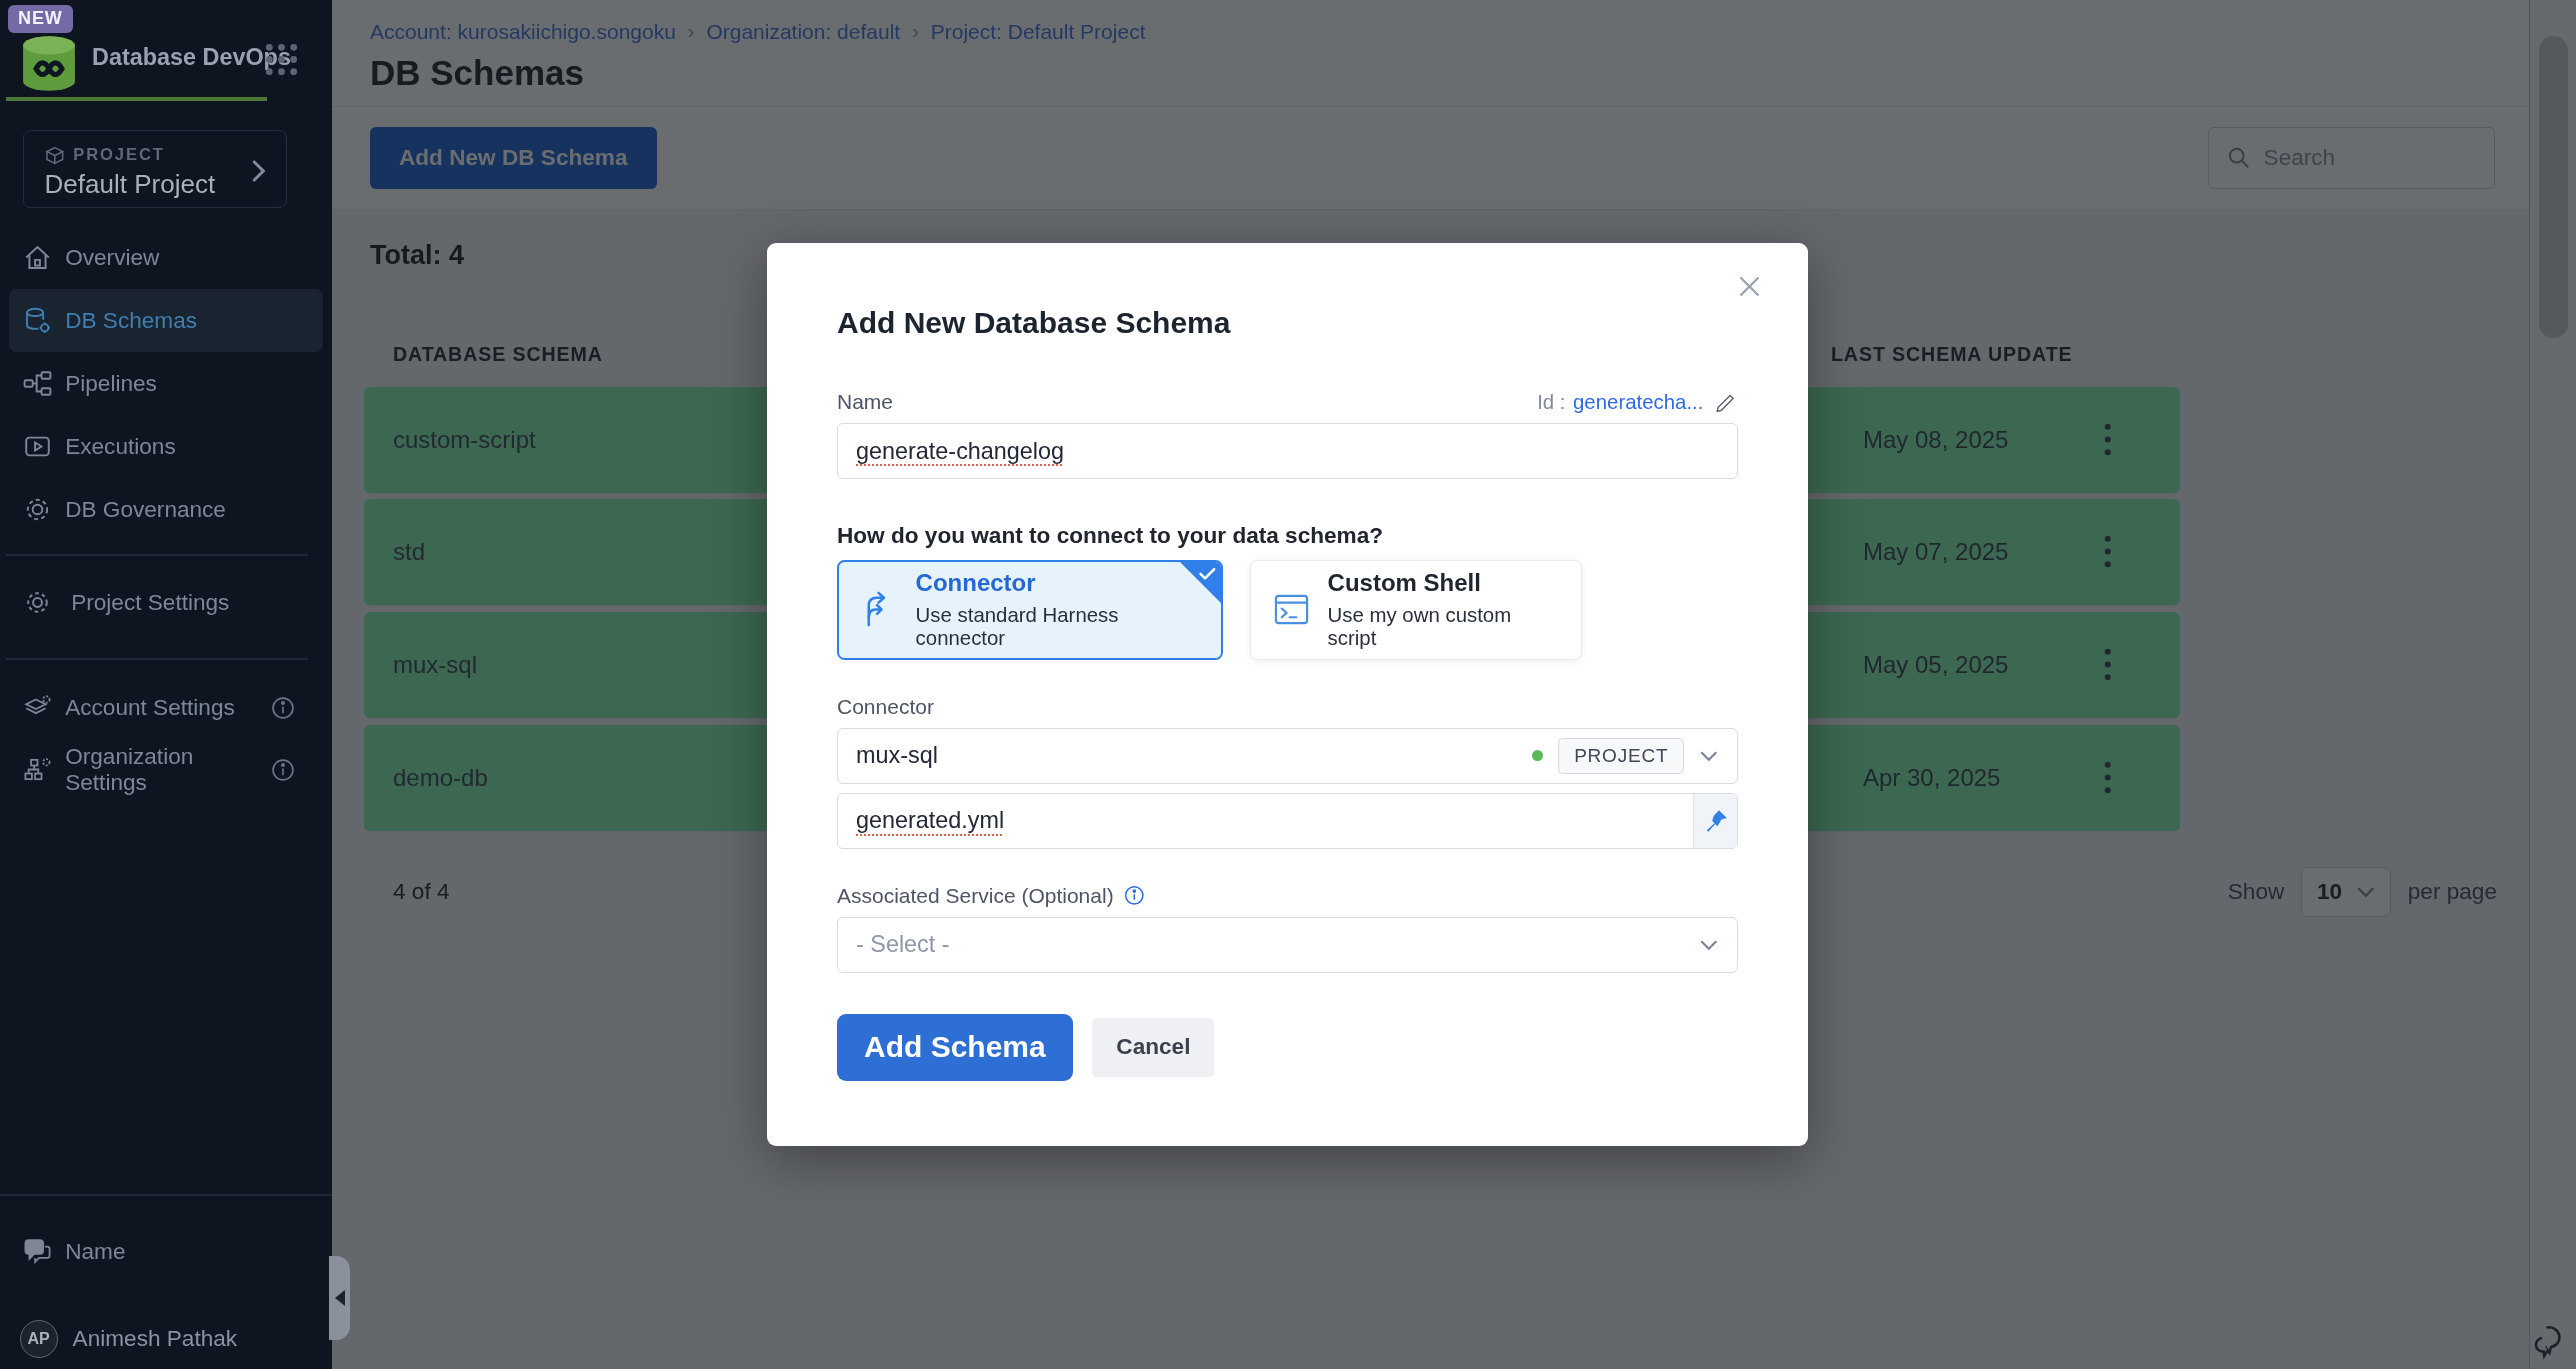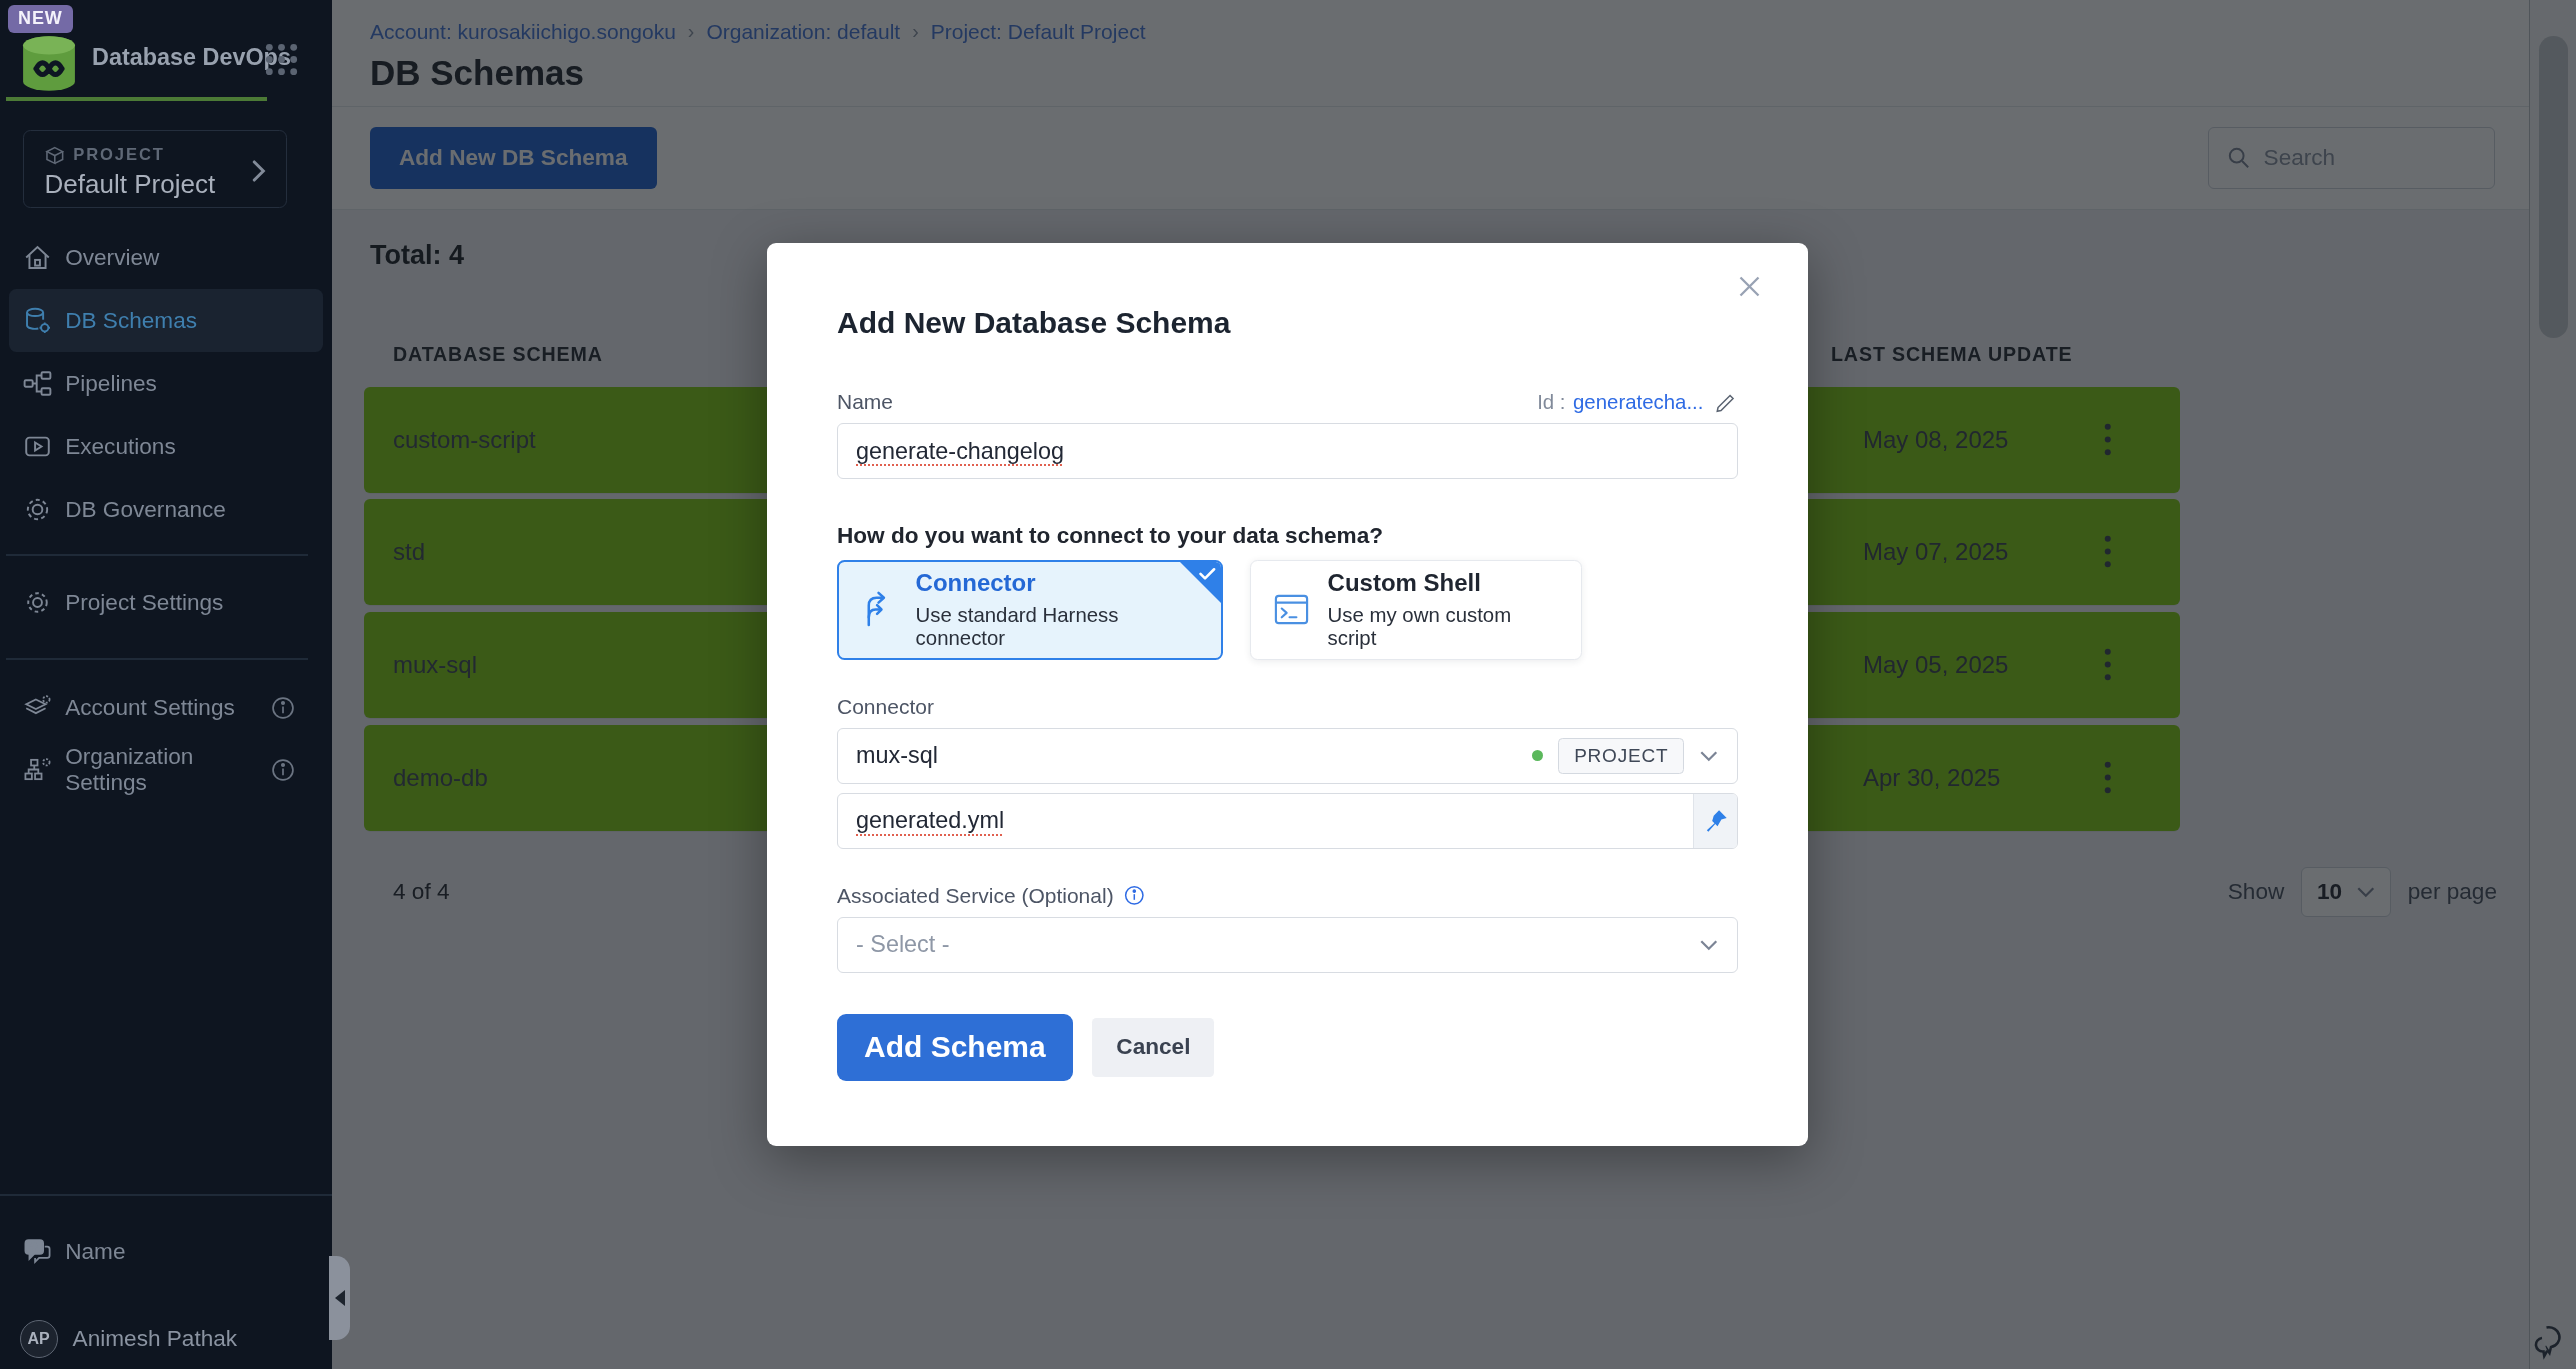--- a/index.html
+++ b/index.html
@@ -68,21 +68,21 @@
   .search-box input { border:none; outline:none; font-size:22.6px; color:#4a5261; width:100%;
                       font-family:"Liberation Sans", sans-serif; background:transparent; }
   .search-box input::placeholder { color:#8b94a3; }
 
   .body-area { padding:30px 0 0 32px; }
   .total { font-size:27px; font-weight:700; color:#20252c; margin-left:6px; }
   .thead { position:relative; height:30px; margin-top:72px; }
   .th { position:absolute; font-size:19.6px; font-weight:700; color:#2a3039; letter-spacing:0.9px; }
   .th.c1 { left:29px; } .th.c2 { left:1467px; }
   .rows { margin-top:13.6px; width:1816px; }
-  .row-card { position:relative; height:106px; background:#84cc16; border-radius:6px; margin-bottom:6.8px;
+  .row-card { position:relative; height:106px; background:#86efac; border-radius:6px; margin-bottom:6.8px;
               box-shadow:0 0.8px 0 rgba(20,25,35,0.07); cursor:pointer; }
   .cell-name { position:absolute; left:29px; top:39px; font-size:24px; color:#434c5b; }
   .cell-date { position:absolute; left:1499px; top:39px; font-size:24px; color:#3f4755; }
   .kebab { position:absolute; left:1727px; top:30px; width:33px; height:45px; display:flex;
            align-items:center; justify-content:center; cursor:pointer; }
   .pagination { display:flex; align-items:center; width:2133px; margin-top:36px; }
   .pg-range { font-size:22.6px; color:#2a2f37; margin-left:29px; }
   .pg-right { margin-left:auto; display:flex; align-items:center; gap:16.6px; }
   .pg-label { font-size:22.6px; color:#4a5261; }
   .pg-select { display:flex; align-items:center; gap:13.6px; border:1.5px solid #ccd2da; background:#fff;
@@ -363,21 +363,21 @@
             <circle cx="18" cy="18" r="6"></circle>
             <circle cx="18" cy="18" r="12" stroke-dasharray="5 4"></circle>
           </svg>
         </span>
         <span>DB Governance</span>
       </div>
     </div>
 
     <div class="side-rule" style="top:554px;"></div>
 
-    <div class="nav-single" style="top:571px;">
+    <div class="nav-single" style="top:571px;gap:6px;">
       <span class="nico">
         <svg viewBox="0 0 36 36" width="29" height="29" fill="none" stroke="#7e8795" stroke-width="2.4">
           <circle cx="18" cy="18" r="5.5"></circle>
           <circle cx="18" cy="18" r="11.5" stroke-dasharray="4.5 4"></circle>
         </svg>
       </span>
       <span>Project Settings</span>
     </div>
 
     <div class="side-rule" style="top:658px;"></div>

